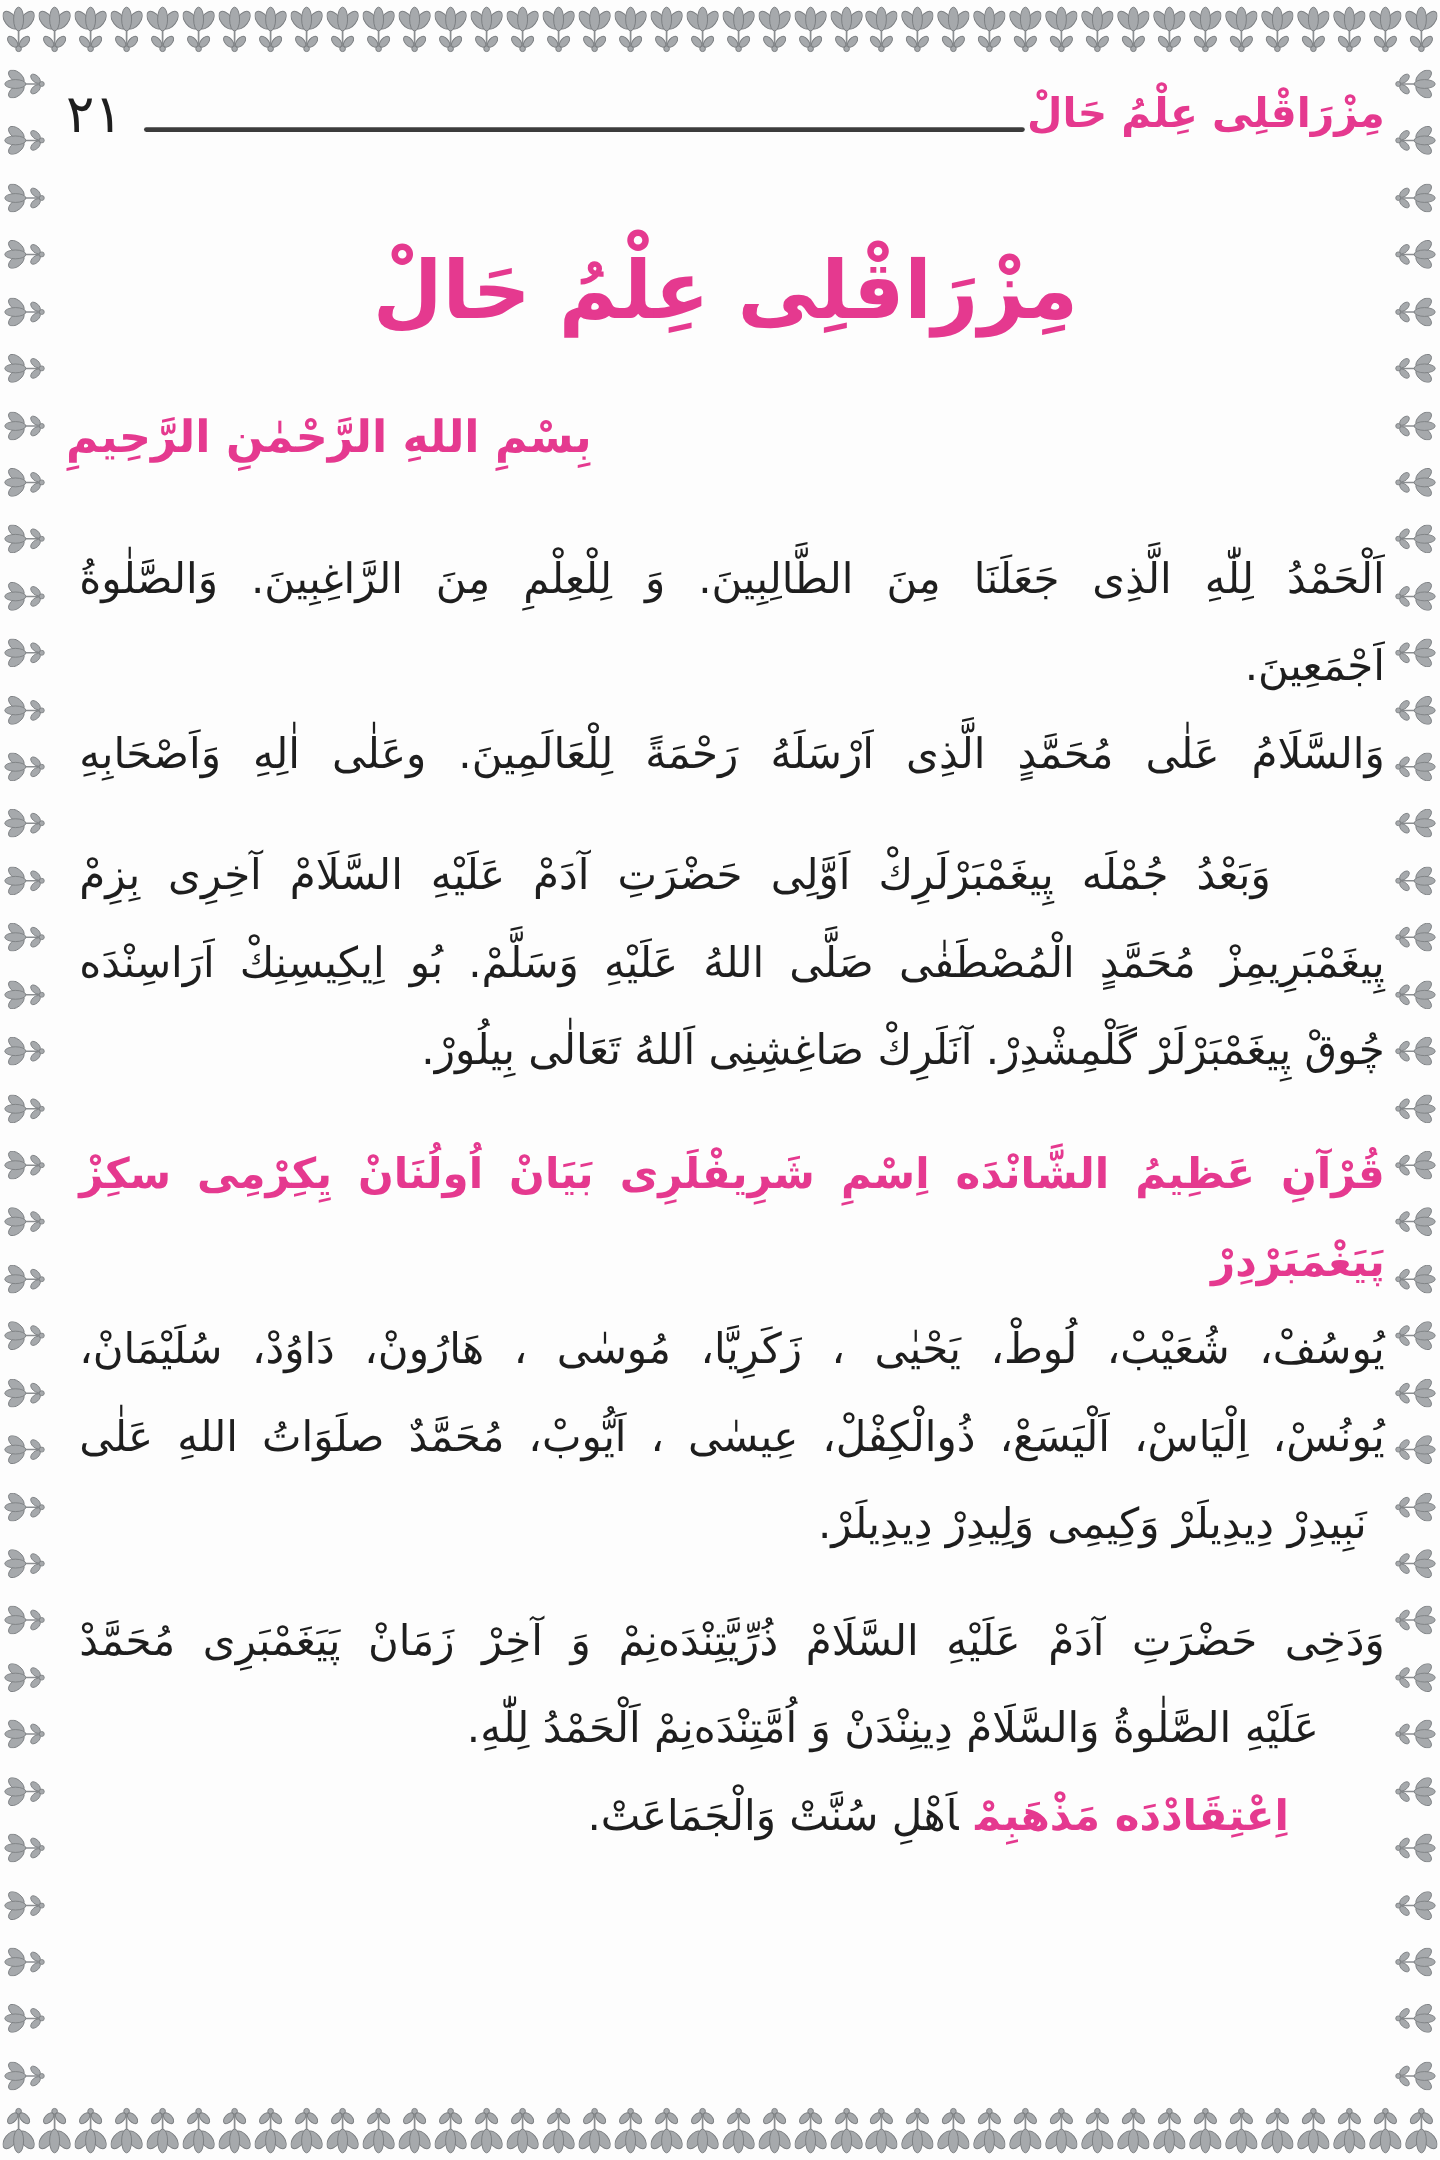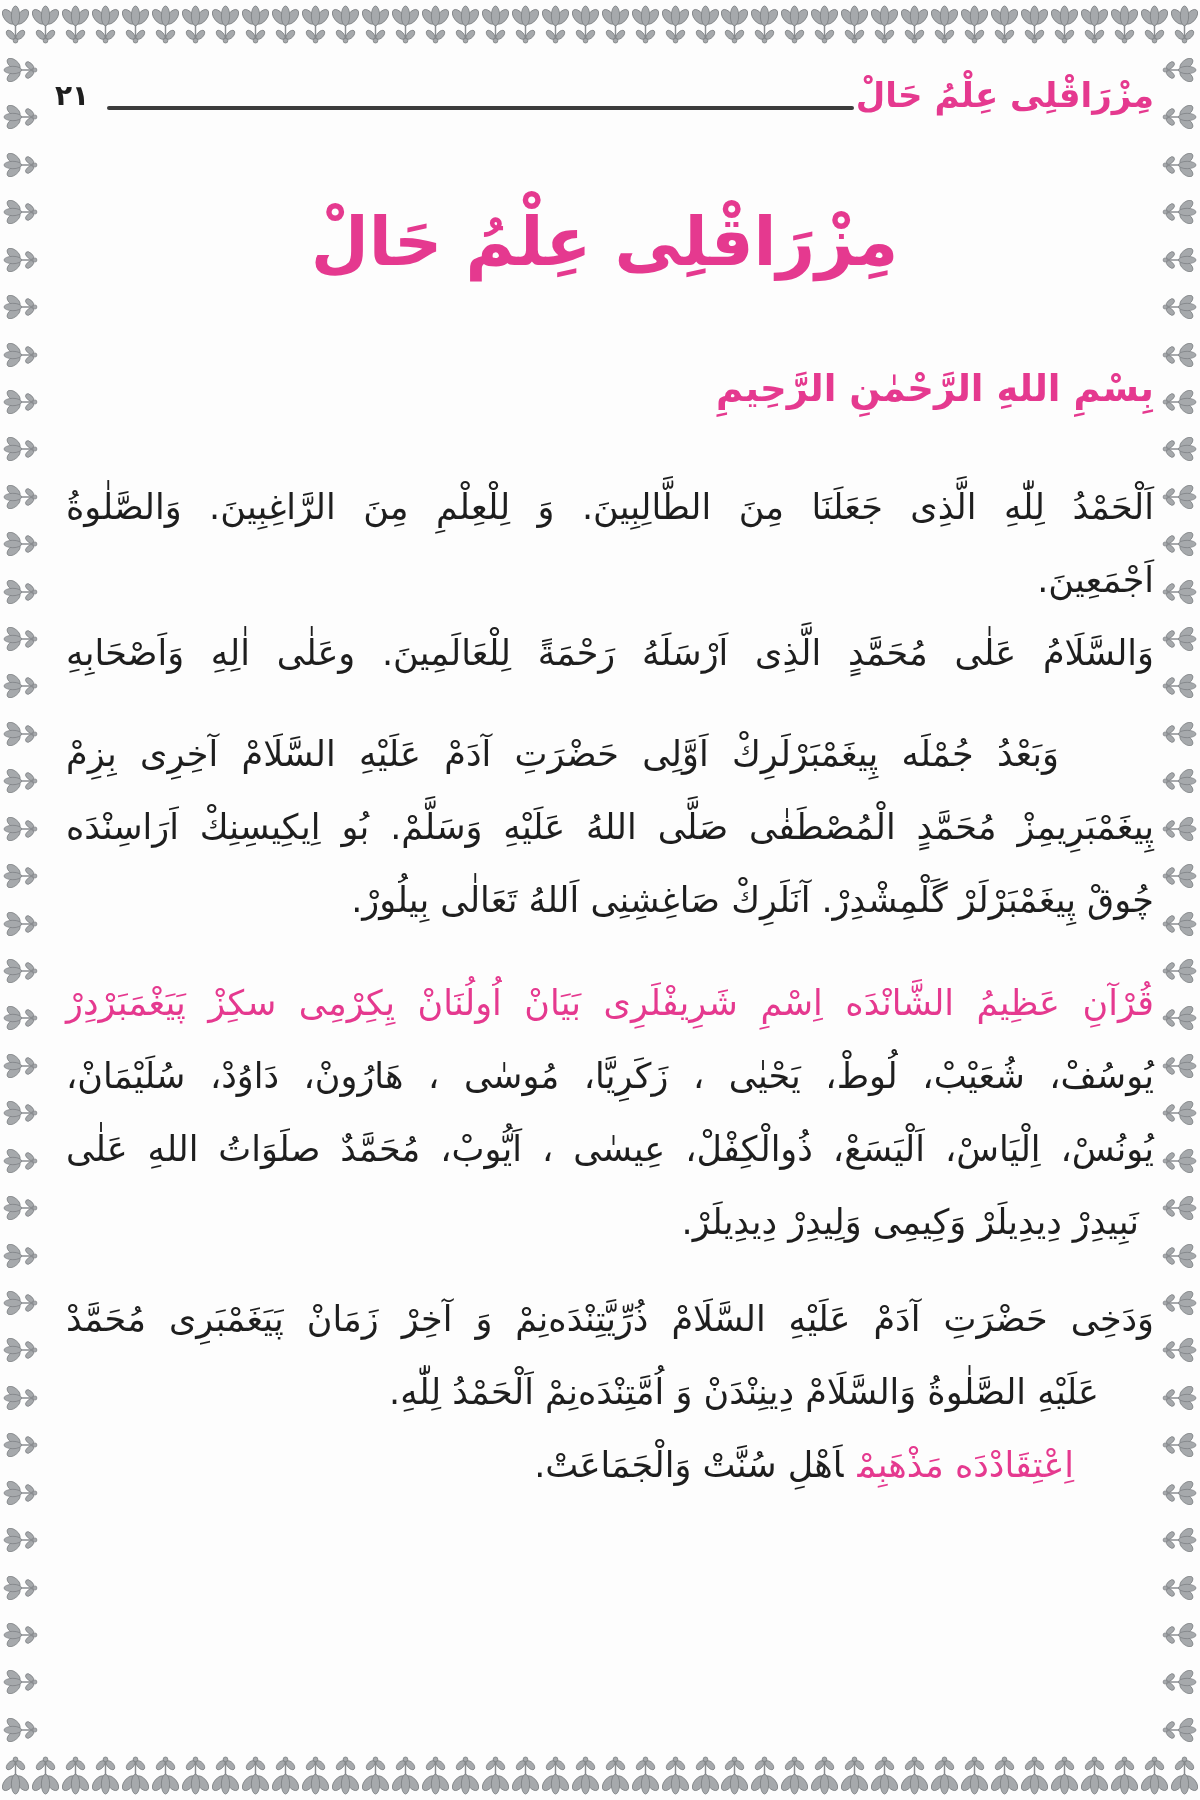--- a/index.html
+++ b/index.html
@@ -16,30 +16,30 @@
   #b-bottom{bottom:2px;}
   .border-v{position:absolute;top:50px;bottom:50px;width:40px;display:flex;flex-direction:column;justify-content:space-between;align-items:center;}
   .border-v .motif{width:24px;height:40px;flex:0 0 auto;}
   #b-left{left:0;}
   #b-left .motif{transform:rotate(90deg);}
   #b-right{right:0;}
   #b-right .motif{transform:rotate(-90deg);}
   
   .content{position:absolute;left:55px;right:46px;top:50px;}
   .header{display:flex;flex-direction:row;align-items:center;direction:ltr;padding-top:10px;height:70px;}
-  .pagenum{font-size:28px;font-weight:bold;color:var(--ink,#1e1e1e);flex:0 0 auto;direction:rtl;}
+  .pagenum{font-size:44px;font-weight:normal;color:var(--ink,#1e1e1e);flex:0 0 auto;direction:rtl;}
   .rule{flex:1 1 auto;height:4px;background:#3c3c3c;margin:26px 2px 0 18px;border-radius:2px;}
   .running-title{flex:0 0 auto;font-size:34px;font-weight:bold;color:var(--pink,#e5398f);direction:rtl;line-height:60px;}
   .main-title{margin-top:60px;text-align:center;font-size:67px;font-weight:bold;color:var(--pink,#e5398f);line-height:105px;}
-  .bismillah{margin-top:64px;text-align:right;font-size:37px;font-weight:bold;color:var(--pink,#e5398f);line-height:60px;}
+  .bismillah{margin-top:40px;text-align:left;font-size:37px;font-weight:bold;color:var(--pink,#e5398f);line-height:60px;}
   .body-text{margin-top:52px;direction:rtl;}
   .bl{font-size:35px;line-height:73px;direction:rtl;white-space:normal;}
   .justify{text-align:justify;text-align-last:justify;margin-left:11px;}
   .end{text-align:right;text-align-last:right;}
-  .pink{color:var(--pink,#e5398f);}
+  .pink{color:var(--pink,#e5398f);font-weight:bold;}
   .gap-a{margin-top:28px;}
   .gap-b{margin-top:30px;}
   .gap-c{margin-top:24px;}
   .ind-95{padding-right:95px;}
   .ind-55{padding-right:55px;}
   .ind-45{padding-right:45px;}
   .ind-80{padding-right:80px;}
   .ind-15{padding-right:15px;}
   .l19 .pink{margin-left:14px;}
   .motif{display:block;}

